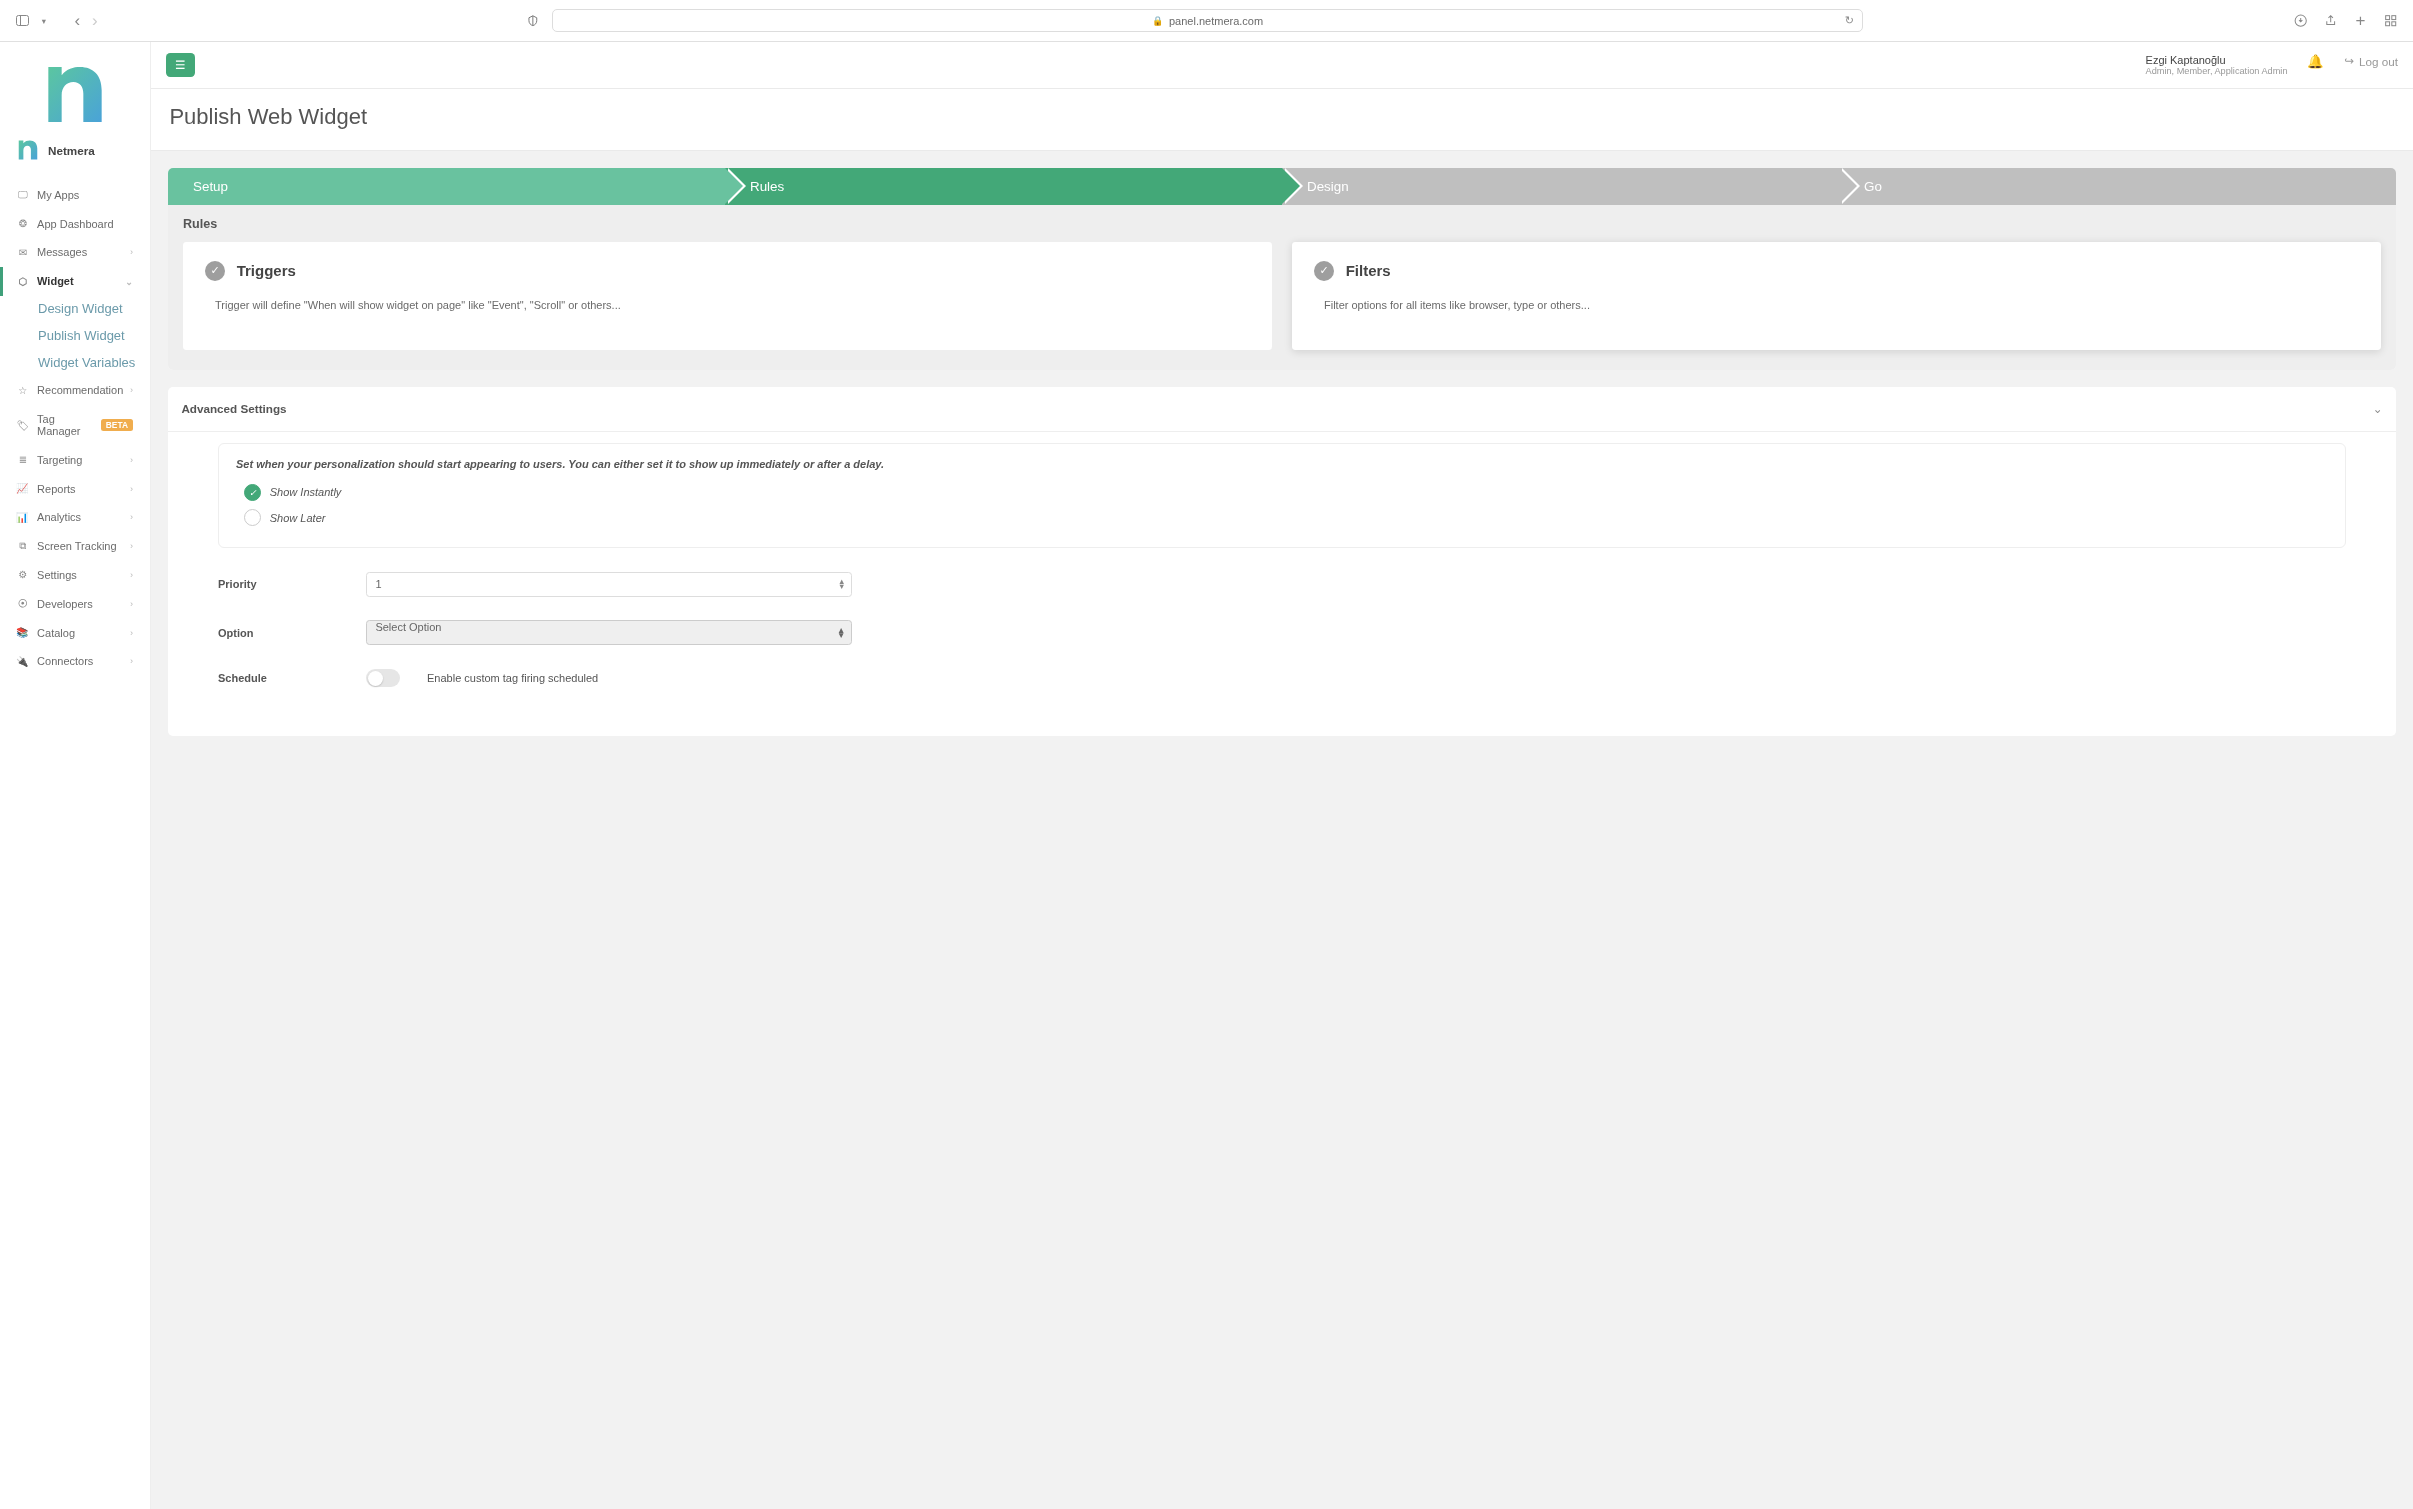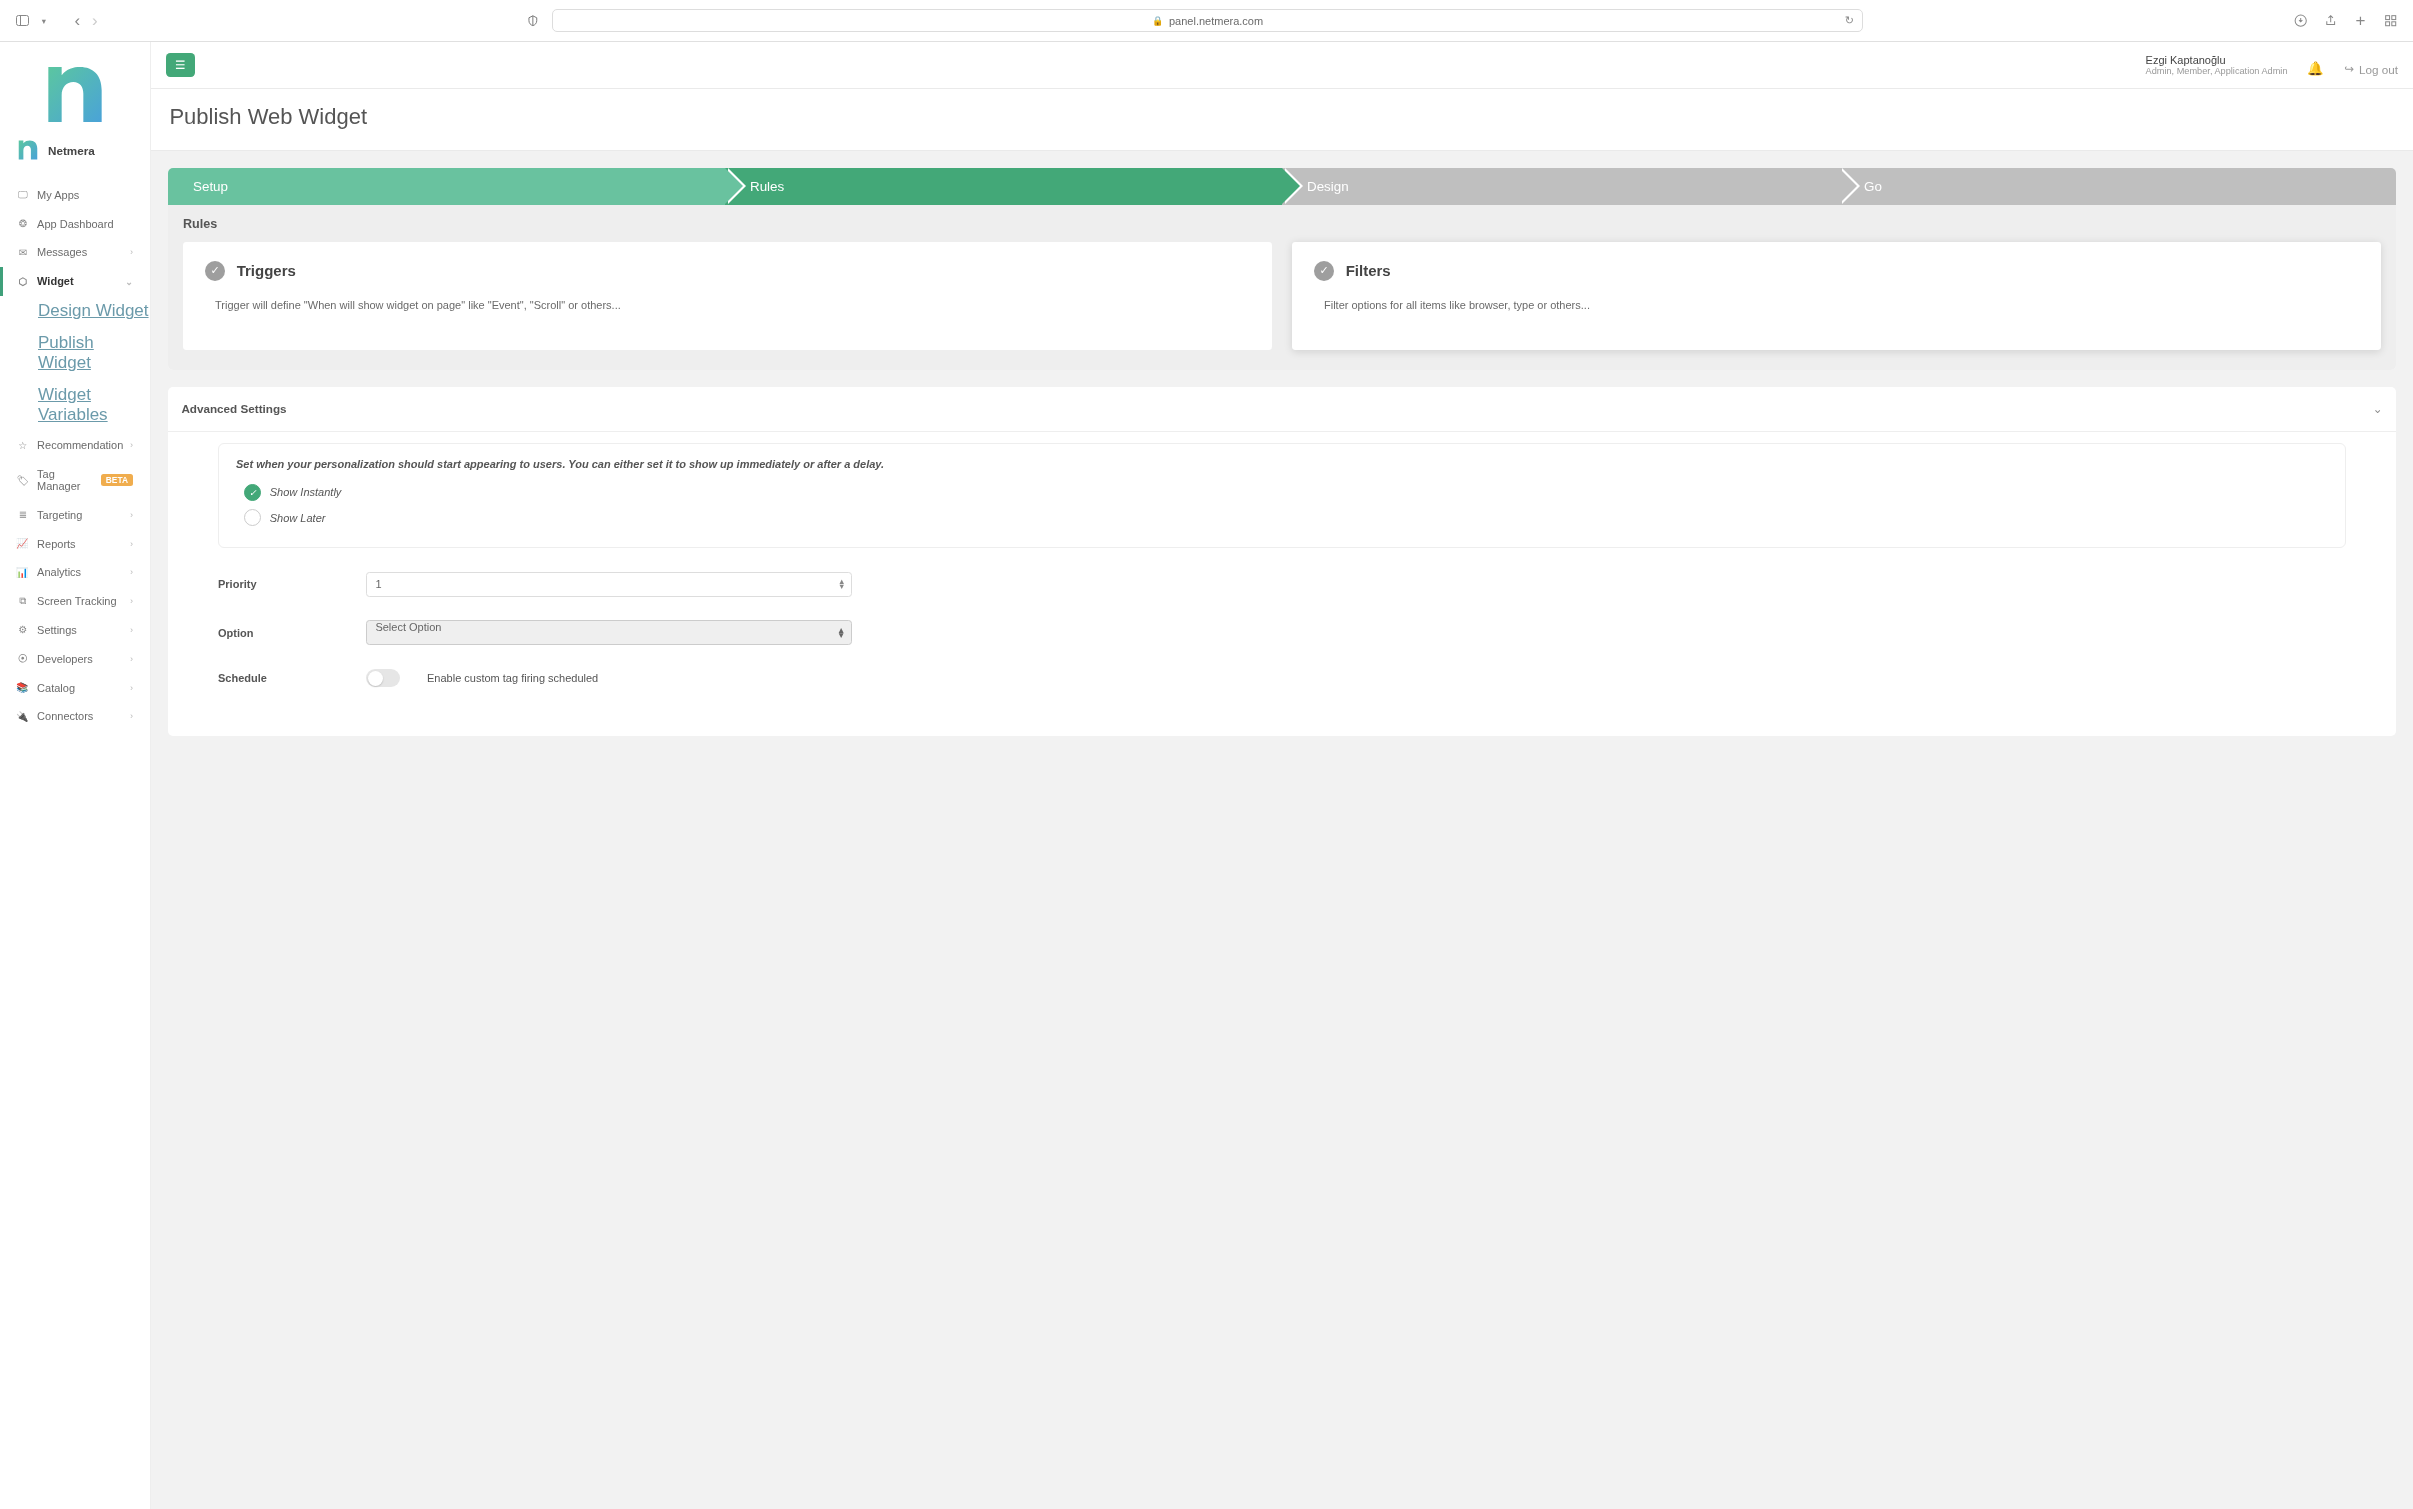--- a/index.html
+++ b/index.html
@@ -29,28 +29,28 @@
 .brand-row .mini-n { width: 22px; height: 20px; }
 .brand-row .brand-name { font-weight: 600; color: #444; font-size: 11.7px; }
 .nav { list-style: none; padding: 5px 0; }
 .nav-item { display: flex; align-items: center; padding: 8.4px 17px; color: #6b6b6b; font-size: 11px; position: relative; cursor: pointer; }
 .nav-icon { width: 11.7px; margin-right: 8.4px; display: flex; align-items: center; justify-content: center; color: #888; font-size: 10px; }
 .nav-label { flex: 1; }
 .nav-chevron { color: #bbb; font-size: 9.2px; }
 .nav-item.active { color: #333; font-weight: 600; }
 .nav-item.active::before { content: ""; position: absolute; left: 0; top: 0; bottom: 0; width: 2.5px; background: #3fa07a; }
 .nav-sub { list-style: none; padding-left: 38px; }
-.nav-sub-item { padding: 5.9px 0; color: #6b9aaa; font-size: 17px; cursor: pointer; text-decoration: underline; }
+.nav-sub-item { padding: 5.9px 0; color: #6b9aaa; font-size: 13px; cursor: pointer; }
 .badge { background: #f0ad4e; color: #fff; font-size: 8.4px; font-weight: 600; padding: 0.8px 5px; border-radius: 2.5px; margin-left: 5px; }
 
 
 .main { flex: 1; background: #f2f2f2; }
 .topbar { height: 47px; background: #fff; border-bottom: 0.8px solid #eaeaea; display: flex; align-items: center; padding: 0 15px; }
 .hamburger-btn { width: 28.5px; height: 23.5px; background: #43a878; color: #fff; border-radius: 4.2px; display: flex; align-items: center; justify-content: center; font-size: 11.7px; cursor: pointer; }
-.topbar-right { margin-left: auto; display: flex; align-items: flex-end; gap: 20px; }
+.topbar-right { margin-left: auto; display: flex; align-items: flex-start; gap: 20px; }
 .user-block { text-align: left; }
 .user-name { font-size: 11px; color: #444; font-weight: 500; }
 .user-roles { font-size: 9.2px; color: #999; }
 .bell-icon { color: #bbb; font-size: 13.4px; }
 .logout-link { color: #999; font-size: 11.7px; display: flex; align-items: center; gap: 5px; cursor: pointer; }
 
 .page-header { background: #fff; padding: 15px 18.4px 13.4px; border-bottom: 0.8px solid #eaeaea; }
 .page-title { font-size: 22px; font-weight: 300; color: #555; margin-bottom: 6.7px; }
 .breadcrumb { font-size: 11px; color: #888; }
 .breadcrumb a { color: #888; text-decoration: none; }

